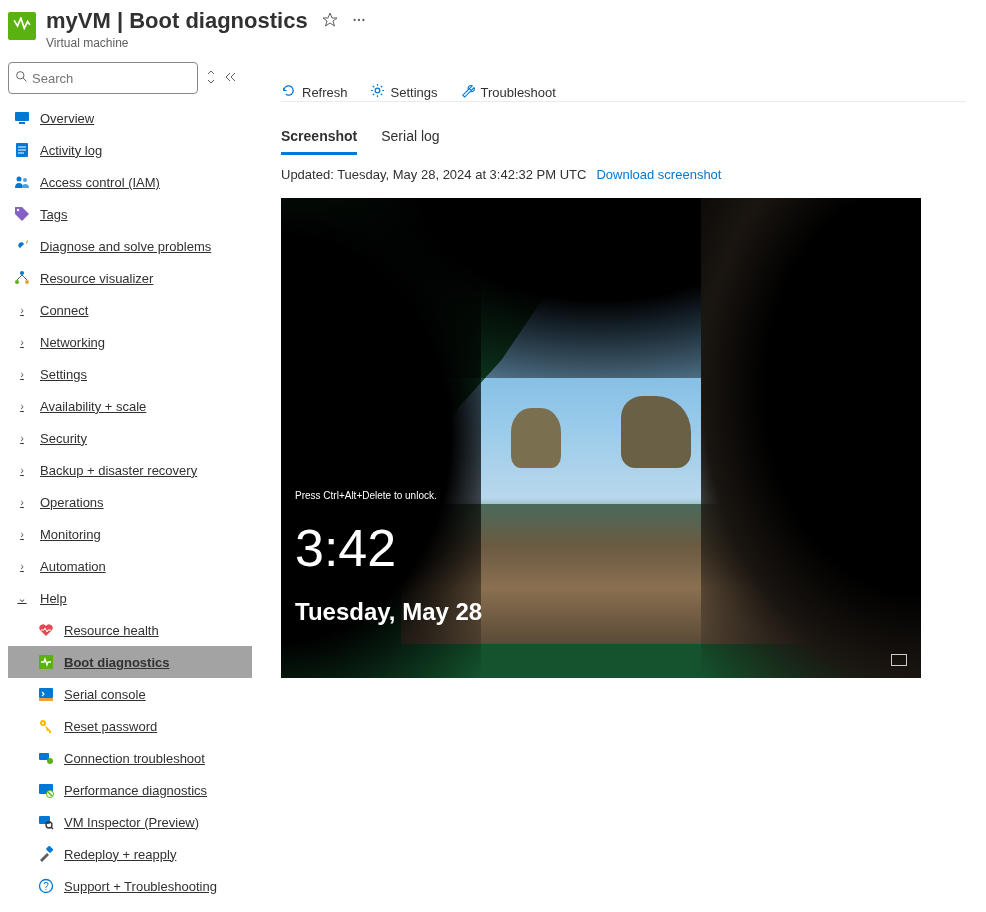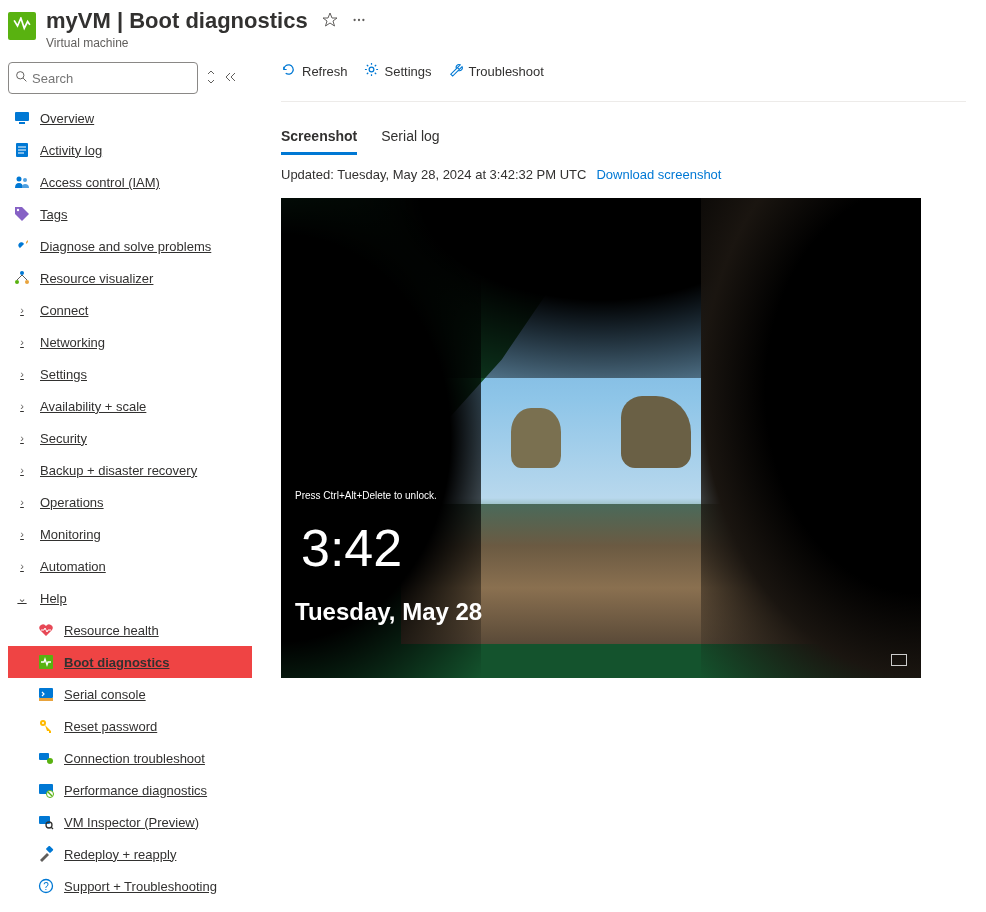--- a/index.html
+++ b/index.html
@@ -61,29 +61,29 @@
       display: flex;
       align-items: center;
       height: 32px;
       padding: 0 6px;
       cursor: pointer;
       gap: 10px;
       font-size: 13px;
       color: #323130;
     }
     .nav-item.sub { padding-left: 30px; }
-    .nav-item.selected { background: #ef4444; }
+    .nav-item.selected { background: #a3a3a3; }
     .nav-item.selected .nav-label { font-weight: 600; }
     .nav-icon { width: 16px; height: 16px; display: flex; align-items: center; justify-content: center; flex-shrink: 0; }
     .chev { width: 16px; display:flex; justify-content:center; color:#605e5c; font-size: 11px;}
     .main { flex: 1; padding: 0 20px; border-left: 1px solid transparent; }
     .toolbar {
       display: flex;
-      align-items: flex-start;
-      gap: 16px;
+      align-items: flex-end;
+      gap: 22px;
       height: 40px;
       border-bottom: 1px solid #edebe9;
     }
     .tb-btn {
       display: flex;
       align-items: center;
       gap: 6px;
       color: #323130;
       cursor: pointer;
       font-size: 13px;
@@ -131,21 +131,21 @@
     }
     .rock2 {
       position:absolute; left: 340px; top: 198px; width: 70px; height: 72px;
       background: #6a6045; border-radius: 30% 50% 20% 20%;
     }
     .lock-text {
       position: absolute; left: 14px; top: 292px;
       color: #fff; font-size: 10px;
     }
     .lock-time {
-      position: absolute; left: 20px; top: 320px;
+      position: absolute; left: 14px; top: 320px;
       color: #fff; font-size: 52px; font-weight: 300;
     }
     .lock-date {
       position: absolute; left: 14px; top: 392px;
       color: #fff; font-size: 24px; font-weight: 700; margin-top: 8px;
     }
     .net-icon {
       position: absolute; right: 14px; bottom: 12px;
       width: 16px; height: 12px; border: 1px solid #ccc;
     }

